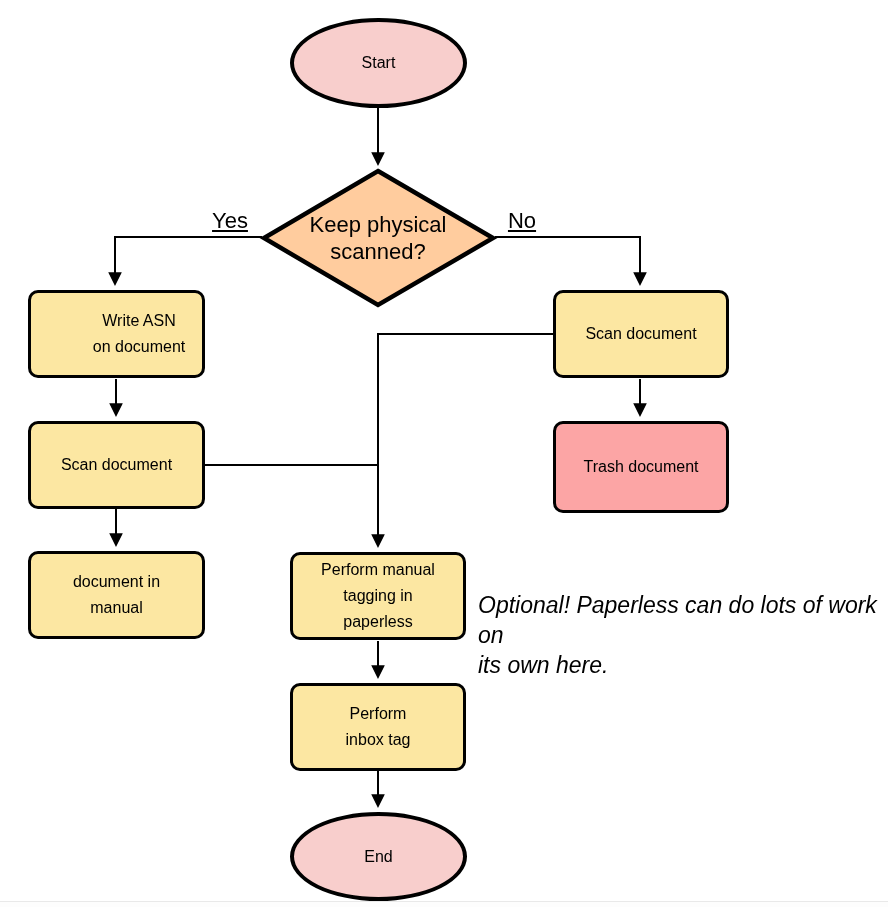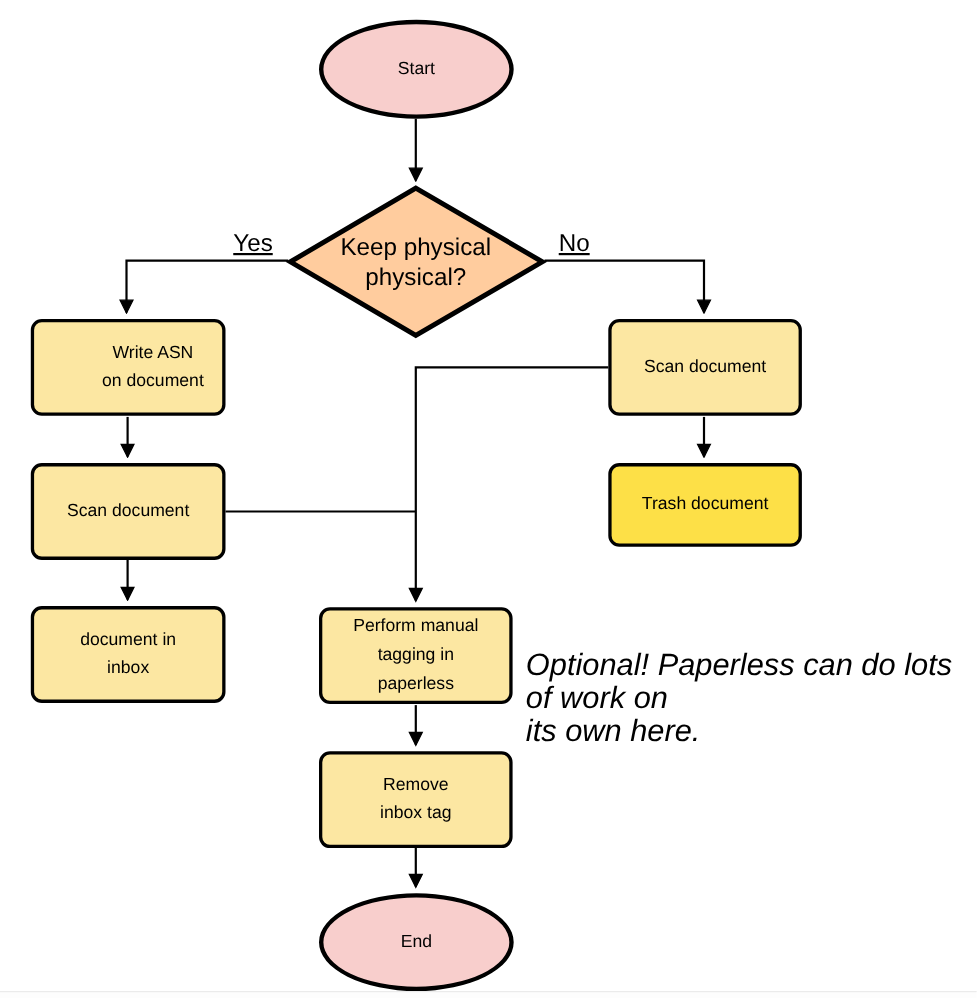--- a/index.html
+++ b/index.html
@@ -39,21 +39,21 @@
   .edge-label {
     position: absolute;
     font-size: 22px;
     text-align: center;
     width: 60px;
     text-decoration: underline;
   }
   .annotation {
     position: absolute;
     left: 478px; top: 590px; width: 410px;
-    font-size: 28px;
+    font-size: 23px;
     line-height: 30px;
     font-style: italic;
   }
   .footer-strip {
     position: absolute;
     left: 0; top: 901px; width: 888px; height: 6px;
     border-top: 1px solid #e9e9e9;
     background: #fdfdfd;
   }
 </style>
@@ -82,56 +82,56 @@
     <path d="M 378 641 L 378 677" fill="none" stroke="#000" stroke-width="2" marker-end="url(#arrow)"></path>
     <path d="M 378 771 L 378 806" fill="none" stroke="#000" stroke-width="2" marker-end="url(#arrow)"></path>
   </svg>
 
   <div class="node terminal" style="left: 290px; top: 18px; width: 177px; height: 90px; background-color: rgb(248, 206, 204);">
     <div>Start</div>
   </div>
 
   <div class="shape-label" style="left:288px; top:211px; width:180px; height:54px;">
     <div>Keep physical</div>
-    <div>physical?</div>
+    <div>scanned?</div>
   </div>
 
   <div class="edge-label" style="left:200px; top:208px;">Yes</div>
   <div class="edge-label" style="left:492px; top:208px;">No</div>
 
   <div class="node process" style="left: 28px; top: 290px; width: 177px; height: 88px; background-color: rgb(252, 231, 162); padding-left: 45px;">
     <div>Write ASN</div>
     <div>on document</div>
   </div>
 
   <div class="node process" style="left: 28px; top: 421px; width: 177px; height: 88px; background-color: rgb(252, 231, 162);">
     <div>Scan document</div>
   </div>
 
   <div class="node process" style="left: 28px; top: 551px; width: 177px; height: 88px; background-color: rgb(252, 231, 162);">
     <div>document in</div>
-    <div>inbox</div>
+    <div>manual</div>
   </div>
 
   <div class="node process" style="left: 553px; top: 290px; width: 176px; height: 88px; background-color: rgb(252, 231, 162);">
     <div>Scan document</div>
   </div>
 
-  <div class="node process" style="left: 553px; top: 421px; width: 176px; height: 76px; background-color: #fde047;">
+  <div class="node process" style="left: 553px; top: 421px; width: 176px; height: 92px; background-color: #fca5a5;">
     <div>Trash document</div>
   </div>
 
   <div class="node process" style="left: 290px; top: 552px; width: 176px; height: 88px; background-color: rgb(252, 231, 162);">
     <div>Perform manual</div>
     <div>tagging in</div>
     <div>paperless</div>
   </div>
 
   <div class="node process" style="left: 290px; top: 683px; width: 176px; height: 88px; background-color: rgb(252, 231, 162);">
-    <div>Remove</div>
+    <div>Perform</div>
     <div>inbox tag</div>
   </div>
 
   <div class="node terminal" style="left: 290px; top: 812px; width: 177px; height: 89px; background-color: rgb(248, 206, 204);">
     <div>End</div>
   </div>
 
   <div class="annotation">
     <div>Optional! Paperless can do lots of work on</div>
     <div>its own here.</div>

